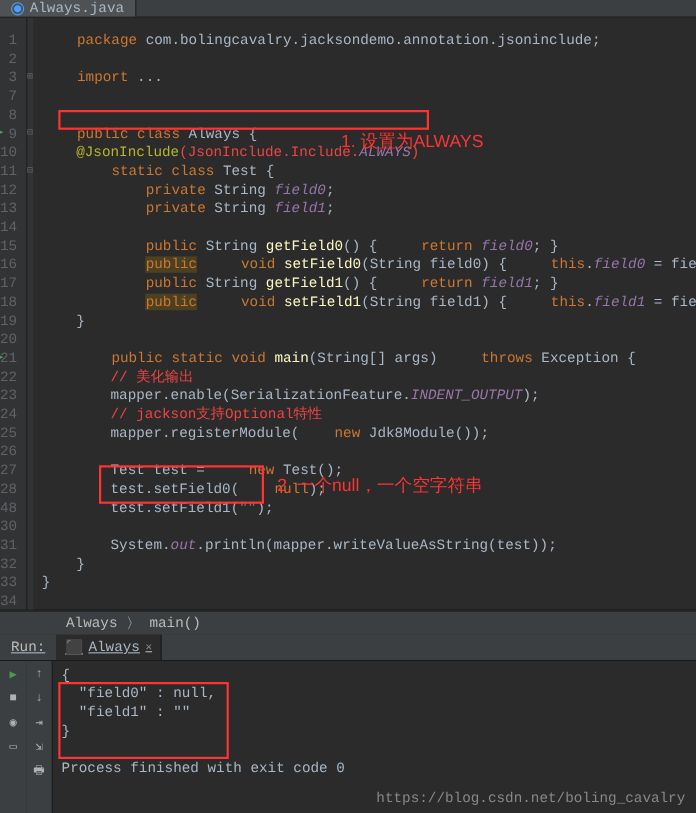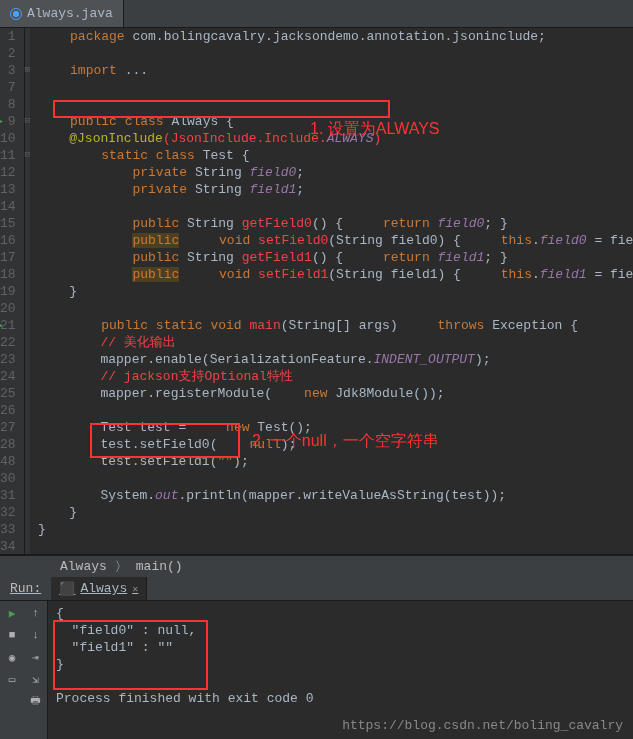--- a/index.html
+++ b/index.html
@@ -15,21 +15,21 @@
     .editor-area {
       display: flex;
       height: 555px;
       background: #2b2b2b;
       border-bottom: 1px solid #1a1a1a;
     }
     .tab-bar {
       position: absolute;
       top: 0;
       left: 0;
-      height: 28px;
+      height: 16px;
       background: #3c3f41;
       width: 100%;
       display: flex;
       border-bottom: 1px solid #1a1a1a;
     }
     .tab {
       display: flex;
       align-items: center;
       padding: 0 10px;
       background: #4e5254;
@@ -82,21 +82,21 @@
       position: relative;
     }
     .code-line {
       height: 17px;
       line-height: 17px;
       white-space: pre;
     }
     .kw { color: #cc7832; margin-left: 32px; }
     .str { color: #6a8759; }
     .com { color: #ef4444; }
-    .fn { color: #ef4444; }
+    .fn { color: #fef9c3; }
     .field { color: #9876aa; font-style: italic; }
     .anno { color: #bbb529; }
     .hl { background: #4d4020; }
     .breadcrumb {
       height: 22px;
       background: #3c3f41;
       border-top: 1px solid #1a1a1a;
       display: flex;
       align-items: center;
       padding-left: 60px;

